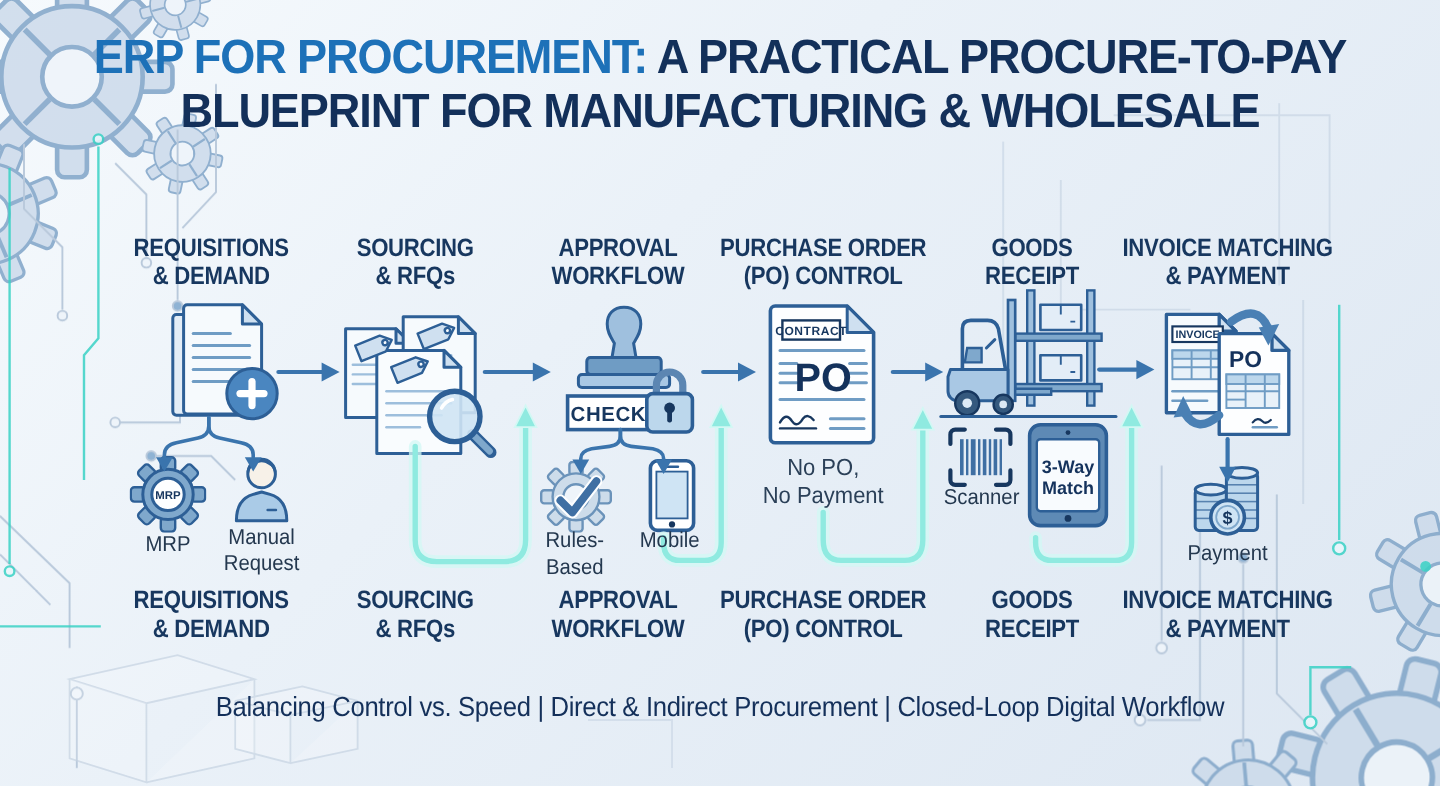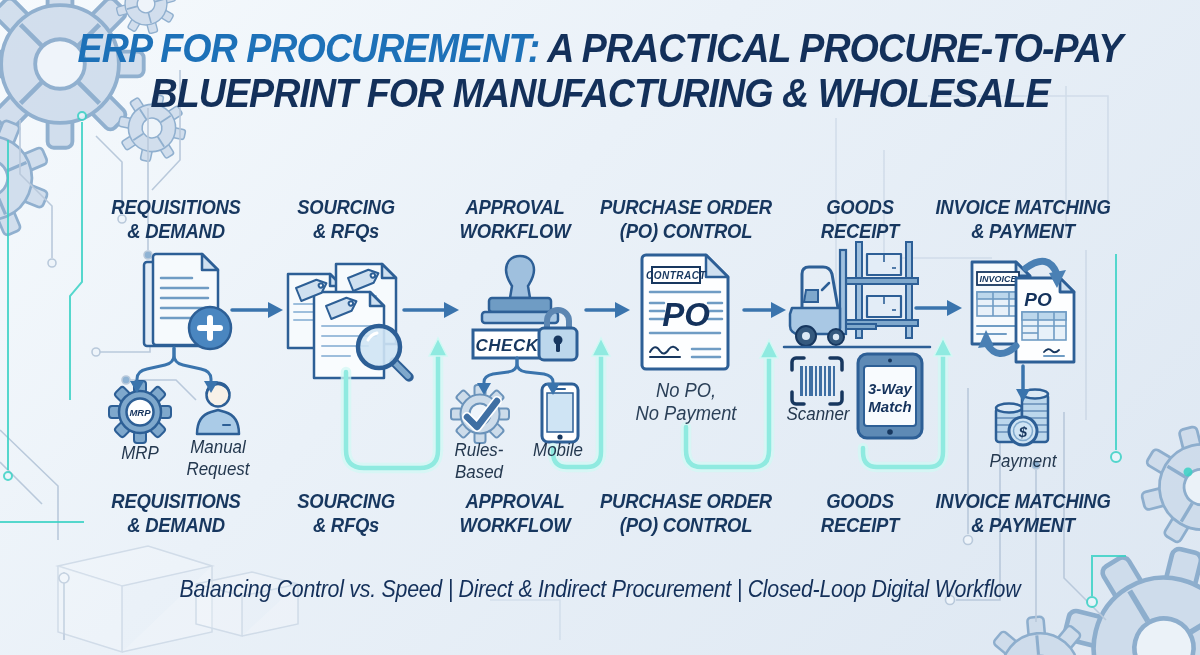--- a/index.html
+++ b/index.html
@@ -1,20 +1,19 @@
 <!DOCTYPE html>
 <html><head>
 <meta charset="utf-8">
 <style>
   html,body{margin:0;padding:0;background:#cfd9e6;}
   .canvas{
     position:relative;width:1200px;height:655px;overflow:hidden;
     background:linear-gradient(135deg,#f6fafd 0%,#eaf1f8 40%,#dde7f2 100%);
     font-family:"Liberation Sans",sans-serif;
-    font-style:italic;
   }
   svg{display:block;}
   .bg{position:absolute;left:0;top:0;z-index:1;}
   .overlay{position:absolute;left:0;top:0;z-index:3;pointer-events:none;}
   .icon{position:absolute;z-index:2;}
   .title{
     position:absolute;top:26px;left:0;width:100%;text-align:center;z-index:4;
     font-weight:bold;font-size:40px;line-height:1.13;letter-spacing:-1px;
     transform:scaleX(.94);color:#13305a;
   }

